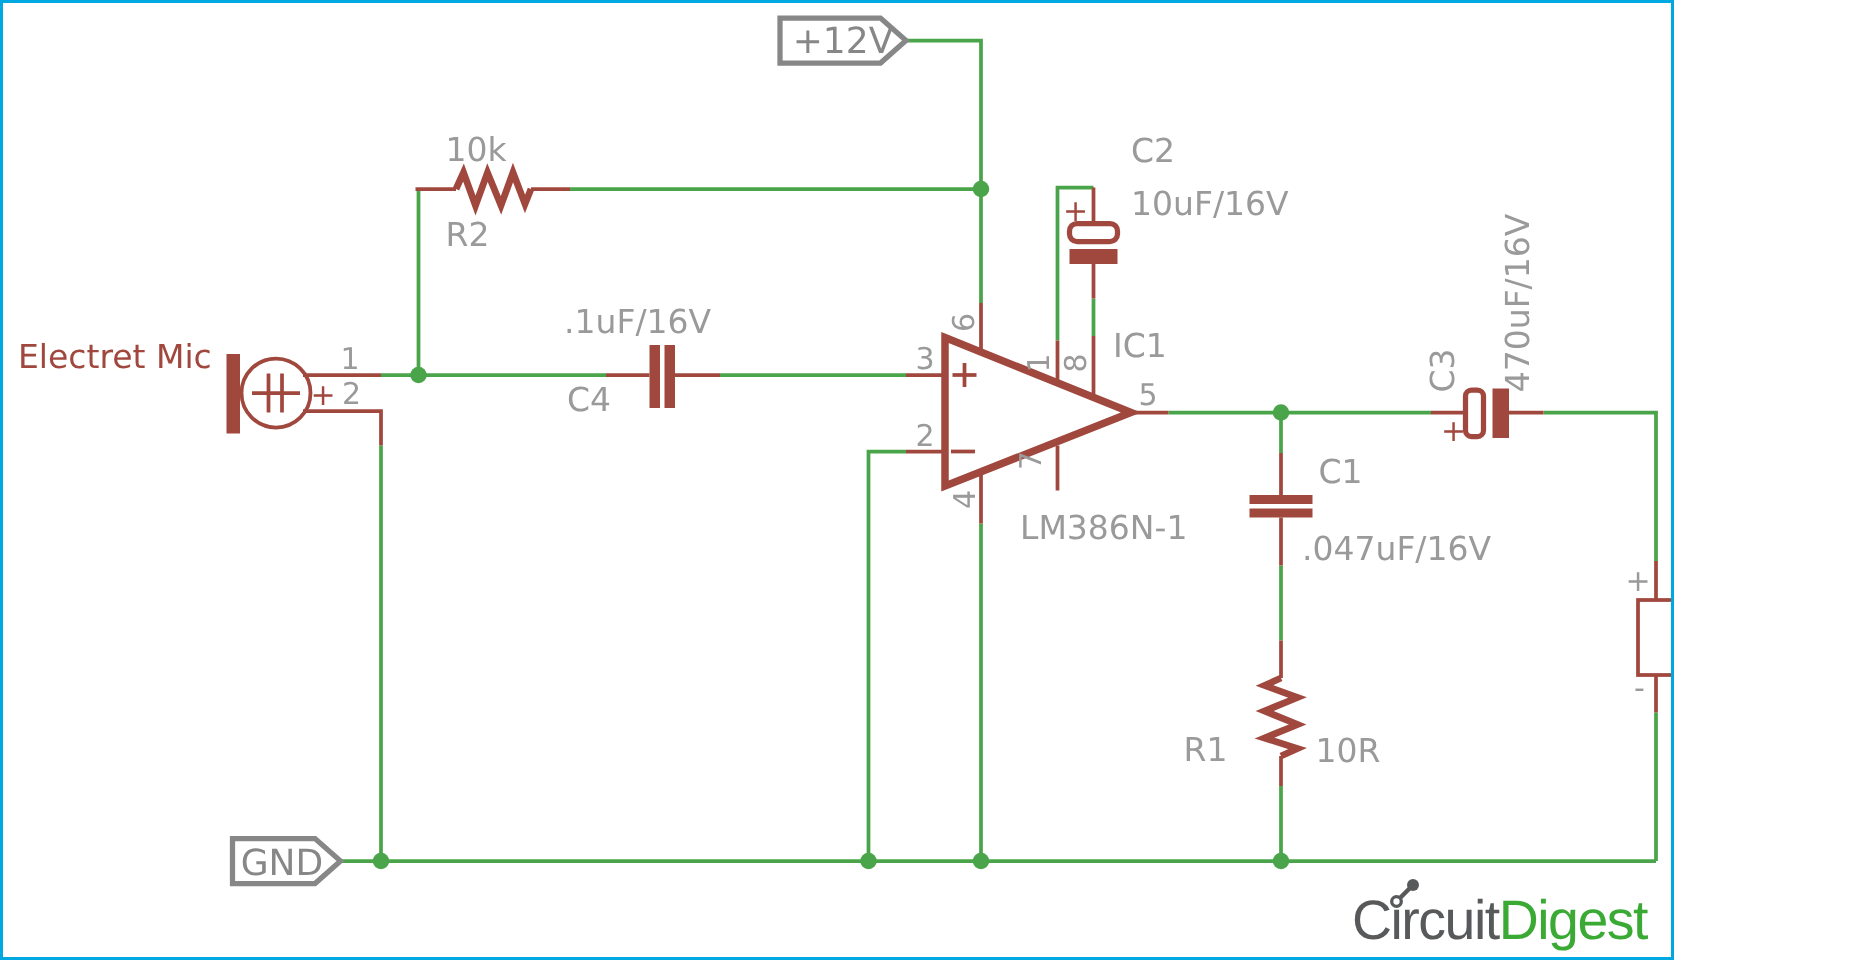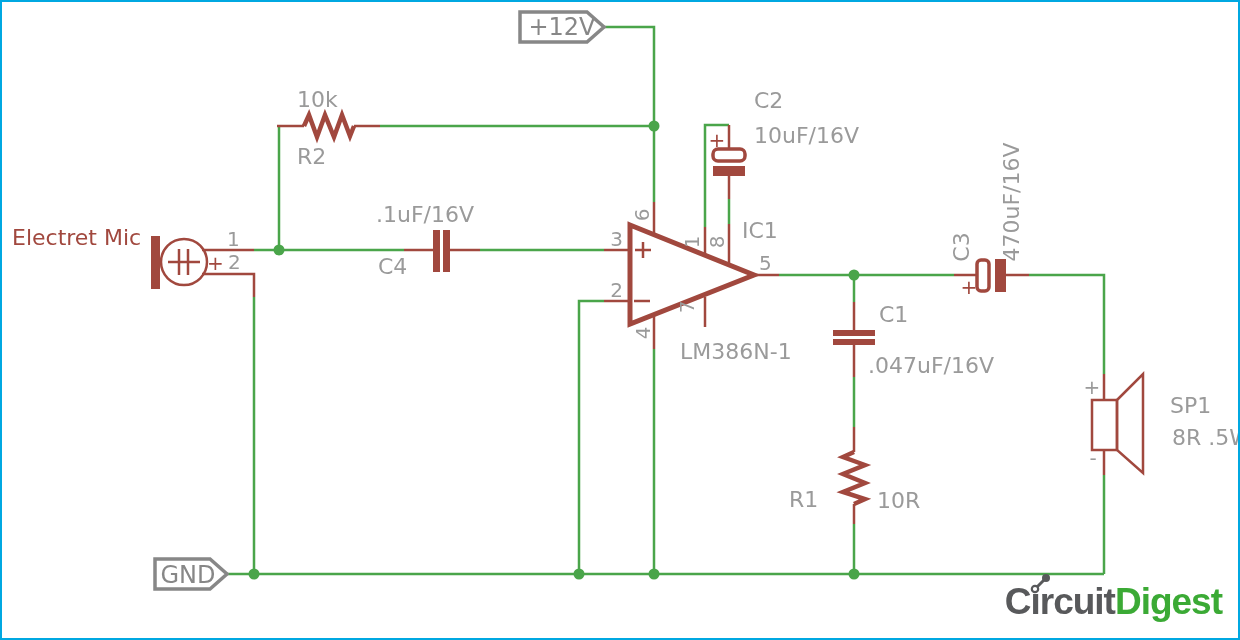--- a/index.html
+++ b/index.html
@@ -1,37 +1,37 @@
 <!DOCTYPE html>
 <html style="--border: #00A8E1; --wire: #4AA54A; --comp: #A1483E; --label: #9A9A9A; --flag: #878787; --logo-gray: #58595B; --logo-green: #3BAA35;"><head>
 <meta charset="utf-8">
 <style>
   html,body { margin:0; padding:0; background:#fff; }
   .canvas {
-    position:relative; width:1240px; height:640px; box-sizing:border-box;
+    position:relative; width:1116px; height:640px; box-sizing:border-box;
     border:2px solid var(--border); background:#fff; overflow:hidden;
     font-family:"DejaVu Sans", sans-serif;
   }
   svg text { font-family:"DejaVu Sans", sans-serif; }
   .wire    { stroke:var(--wire); stroke-width:2.5; fill:none; }
   .dot     { fill:var(--wire); stroke:none; }
   .comp    { stroke:var(--comp); stroke-width:2.5; fill:none; }
   .comp-z  { stroke:var(--comp); stroke-width:4.5; fill:none; stroke-linejoin:miter; }
   .comp-tri{ stroke:var(--comp); stroke-width:5; fill:none; stroke-linejoin:miter; }
   .comp-f  { fill:var(--comp); stroke:none; }
   .comp-o  { stroke:var(--comp); stroke-width:3.5; fill:none; }
   .flagshape { stroke:var(--flag); stroke-width:3.5; fill:none; stroke-linejoin:miter; }
   .lbl     { fill:var(--label); font-size:22px; }
   .pin     { fill:var(--label); font-size:20px; }
   .flagtxt { fill:var(--flag); font-size:24px; }
   .redtxt  { fill:var(--comp); }
   .miclbl  { fill:var(--comp); font-size:22px; }
   .logo {
-    position:absolute; right:16px; bottom:18px;
-    font-family:"Liberation Sans", sans-serif; font-weight:bold;
+    position:absolute; right:16px; bottom:6px;
+    font-family:"Liberation Sans", sans-serif; font-weight:normal;
     font-size:37px; letter-spacing:-1px; line-height:1;
   }
   .logo .c { color:var(--logo-gray); position:relative; }
   .logo .d { color:var(--logo-green); }
   .logo-pin { position:absolute; left:24px; top:-10px; }
 </style>
 </head>
 <body>
 
 <div class="canvas">

